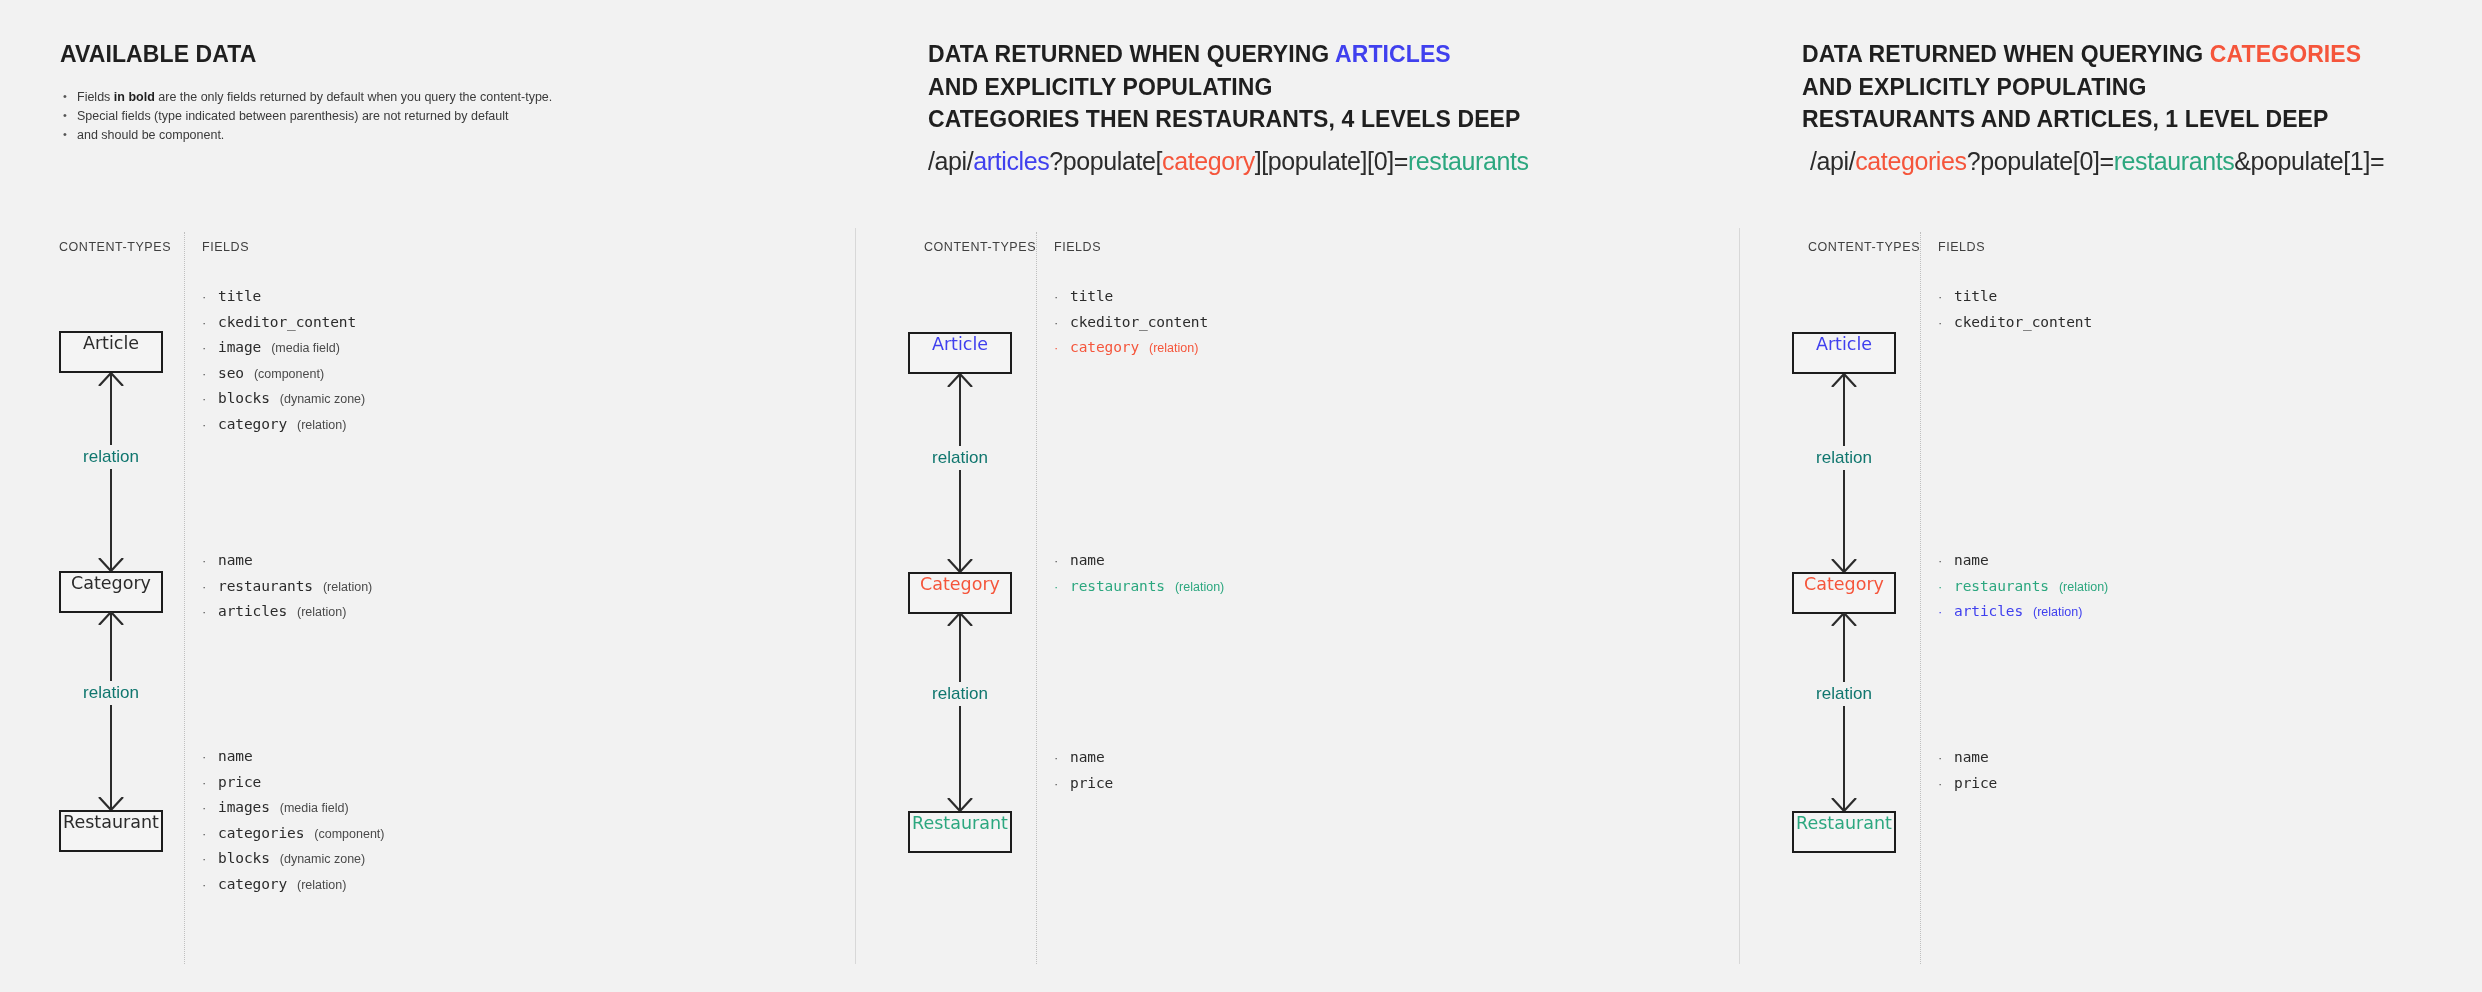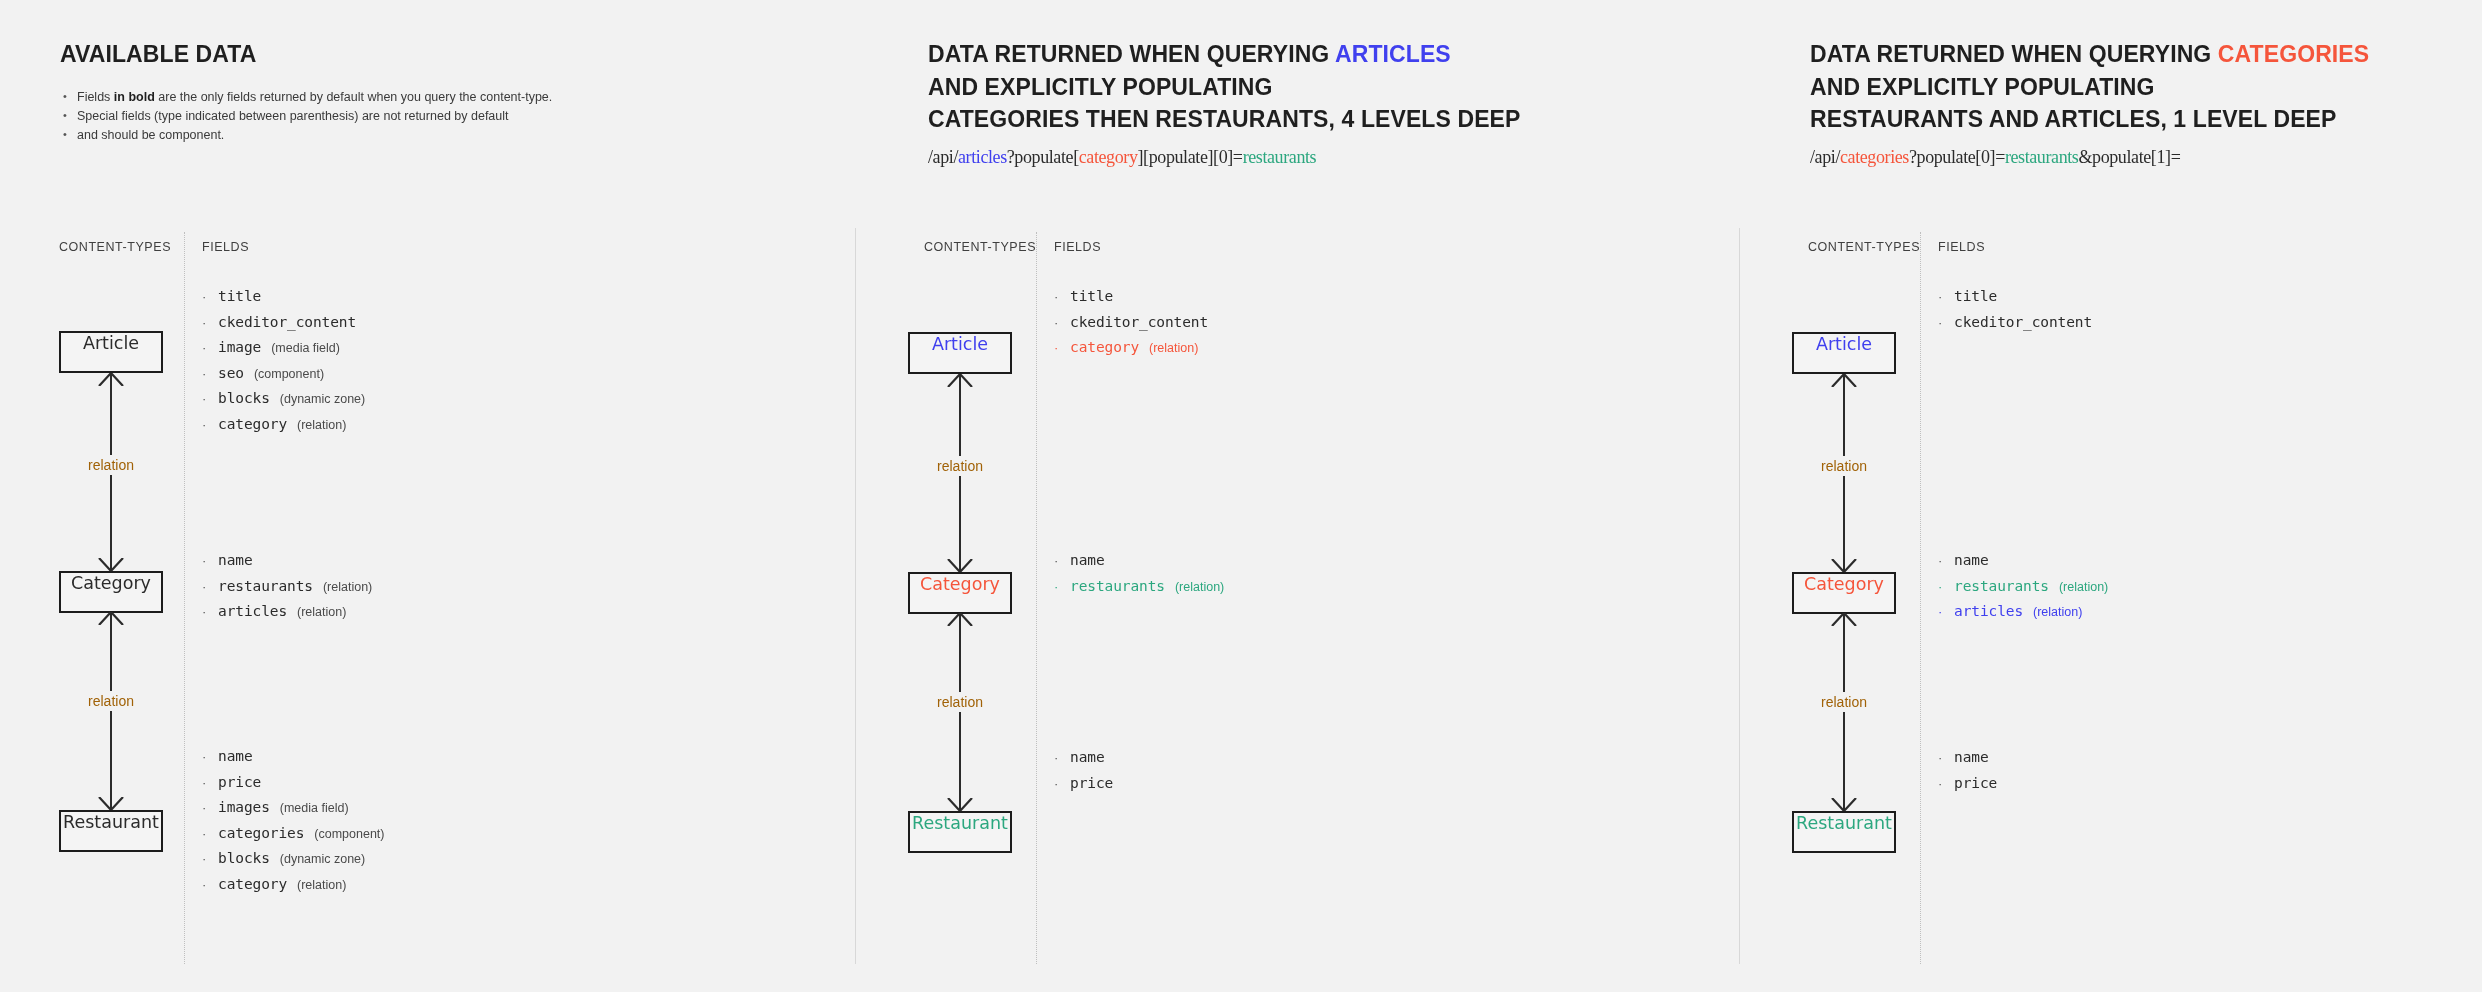--- a/index.html
+++ b/index.html
@@ -26,39 +26,39 @@
   #sep-2 { left: 1739px; }
 
   
   .heading {
     position: absolute;
     font-size: 23px; font-weight: bold; letter-spacing: .1px;
     line-height: 32.5px; color: #1F1F1F;
   }
   #panel-1 .heading { left: 60px; top: 38px; }
   #panel-2 .heading { left: 72px; top: 38px; }
-  #panel-3 .heading { left: 70px; top: 38px; }
+  #panel-3 .heading { left: 62px; top: 38px; }
 
   .bullets {
     position: absolute; left: 60px; top: 88px;
     font-size: 12.5px; line-height: 19px; color: #3A3A3A;
   }
   .bullets li { list-style: none; position: relative; padding-left: 17px; }
   .bullets li::before {
     content: "\2022"; position: absolute; left: 3px; top: -1px;
     font-size: 11px; color: #555;
   }
   .bullets .sub { padding-left: 17px; }
   .bullets b { font-weight: bold; color: #1F1F1F; }
 
   
   .api-url {
     position: absolute;
-    font-family: Liberation Serif, serif;
-    font-size: 18px; letter-spacing: -.4px; color: #2B2B2B;
+    font-family: Liberation Sans, sans-serif;
+    font-size: 25px; letter-spacing: -.4px; color: #2B2B2B;
     white-space: nowrap;
   }
   #panel-2 .api-url { left: 72px; top: 147px; }
   #panel-3 .api-url { left: 70px; top: 147px; }
 
   .c-art  { color: #4040EE; }
   .c-cat  { color: #F5553B; }
   .c-rest { color: #2CA77F; }
 
   
@@ -97,24 +97,23 @@
   .rel-arrow { position: absolute; width: 40px; }
   .rel-arrow .stem {
     position: absolute; left: 19px; top: 0; width: 2.2px; height: 100%;
     background: #2B2B2B;
   }
   .rel-arrow .head { position: absolute; left: 7px; width: 26px; height: 13px; }
   .rel-arrow .head svg { display: block; }
   .rel-arrow .head.up { top: -1px; }
   .rel-arrow .head.down { bottom: -1px; }
   .rel-label {
-    position: absolute; font-size: 14px; color: #a16207;
+    position: absolute; font-size: 17px; color: #0f766e;
     background: #F2F2F2; padding: 2px 5px; white-space: nowrap;
     transform: translateX(-50%);
-    margin-top: 10px;
   }
 
   
   .field-list { position: absolute; white-space: nowrap; }
   .field-row {
     display: flex; align-items: baseline;
     height: 25.5px;
     font-family: "DejaVu Sans Mono", "Liberation Mono", monospace;
     font-size: 14.5px;
   }

